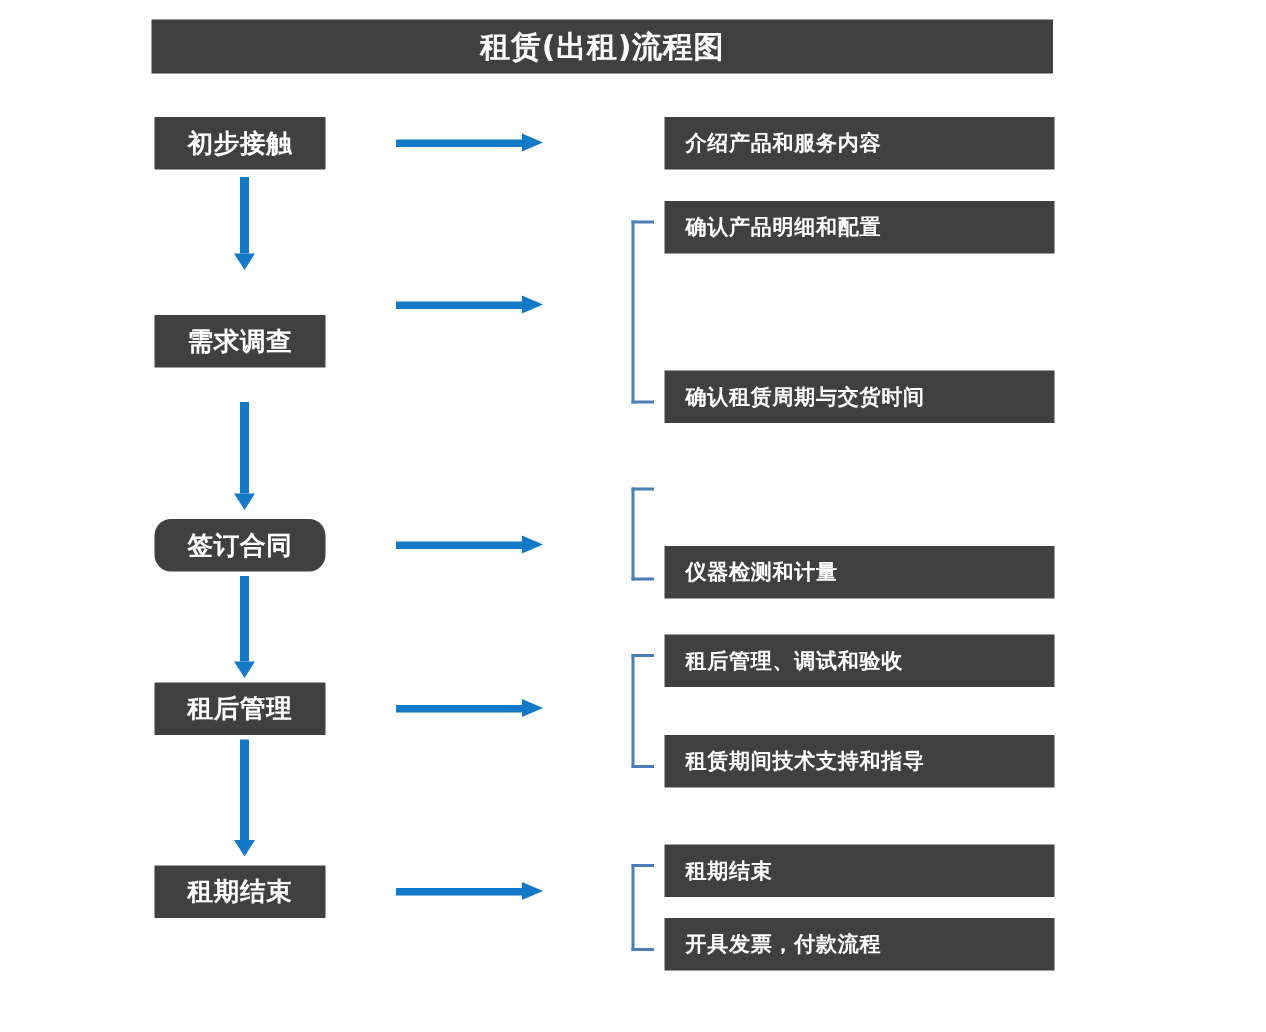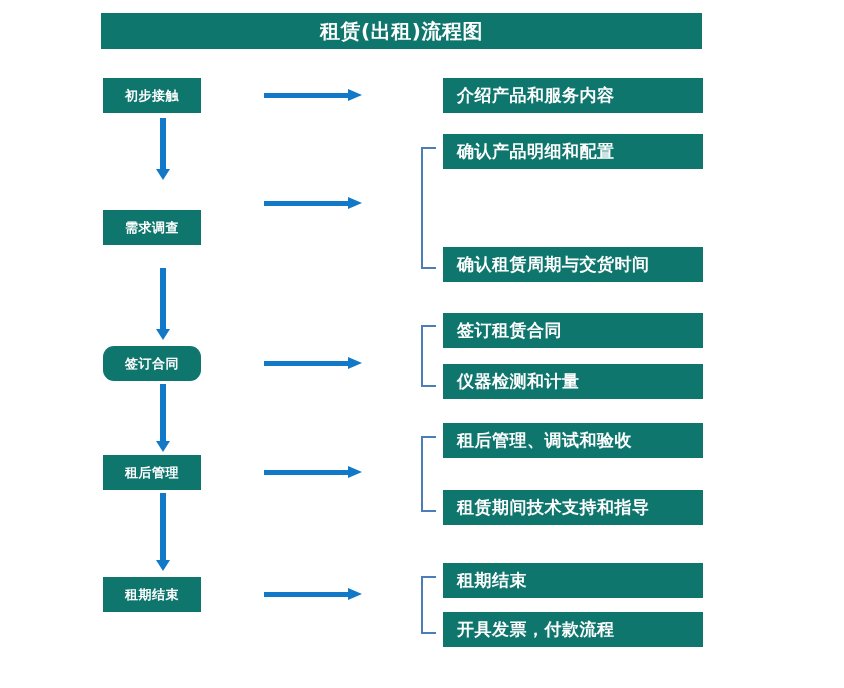--- a/index.html
+++ b/index.html
@@ -15,51 +15,51 @@
     font-family: "DejaVu Sans", "Liberation Sans", sans-serif;
   }
   #canvas {
     position: absolute;
     left: 0; top: 0;
     width: 844px;
     height: 688px;
   }
   .box {
     position: absolute;
-    background: #0f766e;
+    background: #404040;
     color: #ffffff;
     font-weight: bold;
     display: flex;
     align-items: center;
     box-sizing: border-box;
     letter-spacing: 0.5px;
     white-space: nowrap;
   }
   .title-bar {
     left: 101px;
     top: 13px;
     width: 601px;
     height: 36px;
     justify-content: center;
     font-size: 20px;
   }
   .stage-box {
     left: 103px;
-    width: 98px;
+    width: 114px;
     height: 35px;
     justify-content: center;
-    font-size: 13px;
+    font-size: 17px;
   }
   .detail-box {
     left: 443px;
     width: 260px;
     height: 35px;
     justify-content: flex-start;
     padding-left: 14px;
-    font-size: 17px;
+    font-size: 14px;
   }
   
   .h-arrow {
     position: absolute;
     left: 264px;
     width: 98px;
     height: 16px;
   }
   .h-arrow .shaft {
     position: absolute;
@@ -150,21 +150,20 @@
 
   <div class="box stage-box" style="top:346px;border-radius:11px;">签订合同</div>
 
   <div class="h-arrow" style="top:355px;">
     <div class="shaft"></div>
     <div class="head"></div>
   </div>
 
   <div class="bracket" style="top:325px; height:62px;"></div>
 
-  <div class="box detail-box" style="top:313px;">签订租赁合同</div>
   <div class="box detail-box" style="top:364px;">仪器检测和计量</div>
 
   <div class="v-arrow" style="top:384px; height:68px;">
     <div class="shaft" style="height:57px;"></div>
     <div class="head" style="top:57px;"></div>
   </div>
 
   <div class="box stage-box" style="top:455px;">租后管理</div>
 
   <div class="h-arrow" style="top:464px;">

